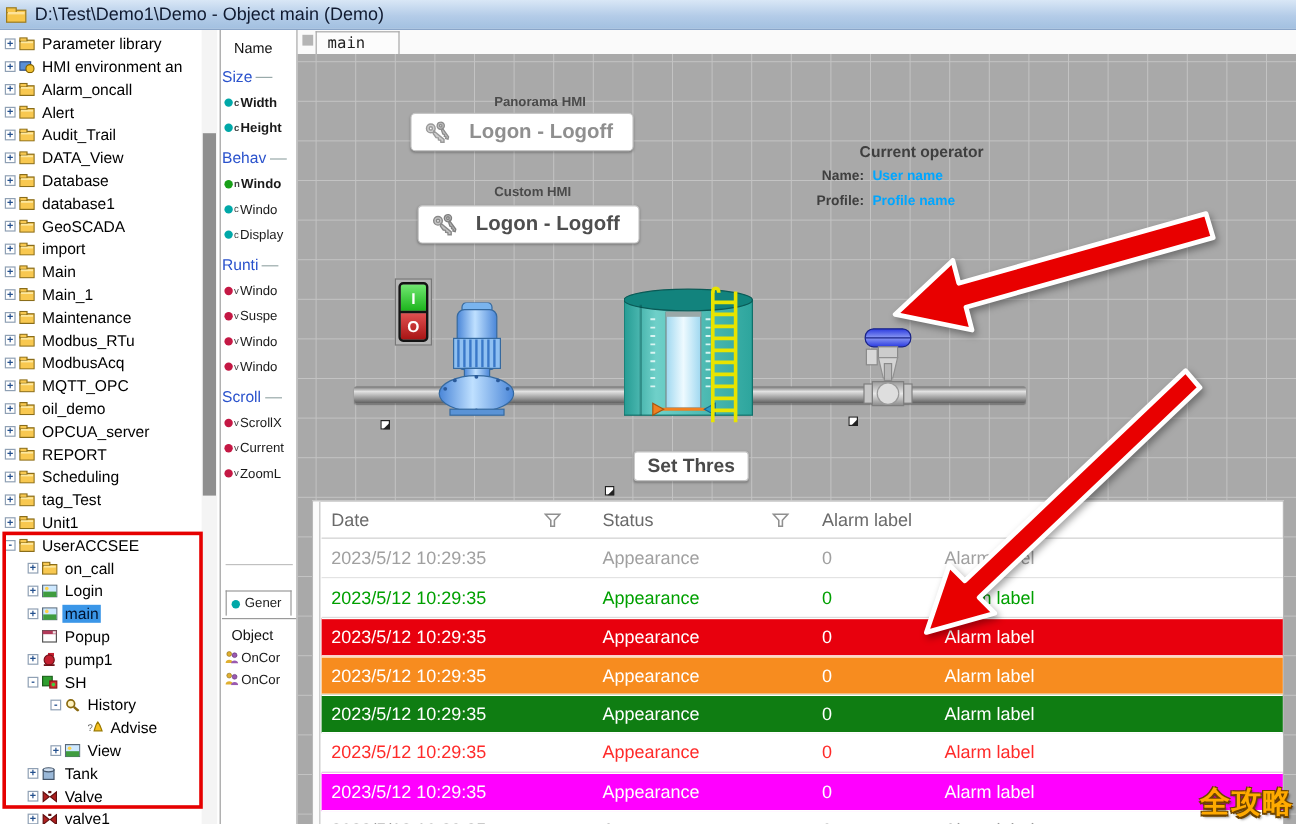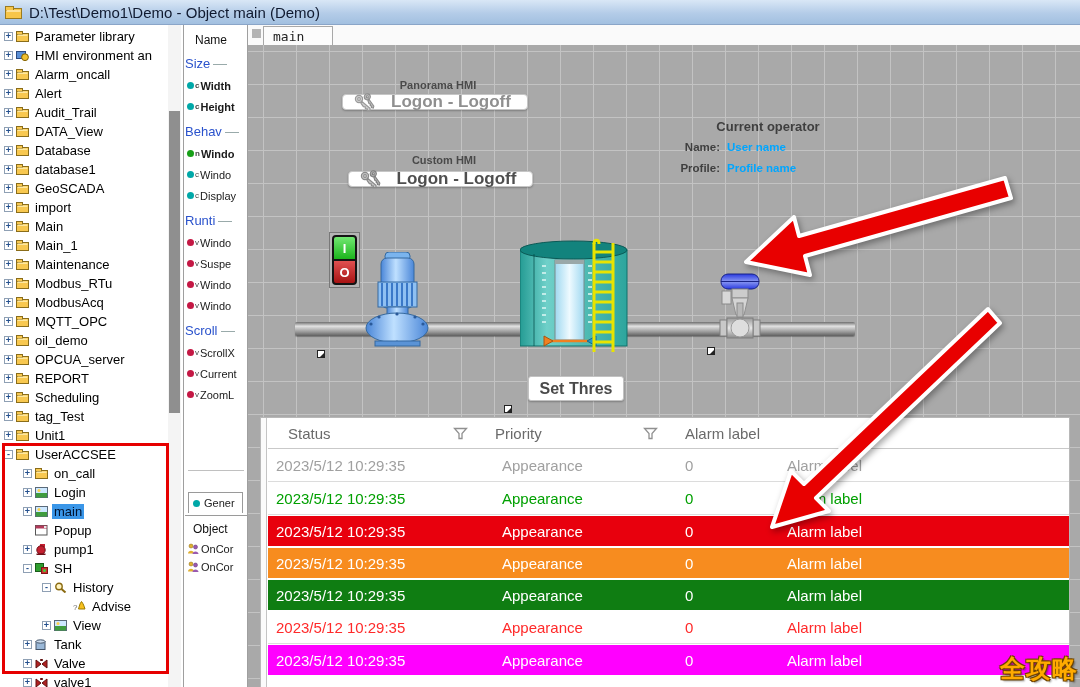--- a/index.html
+++ b/index.html
@@ -48,21 +48,21 @@
   .tab-chip{position:absolute;left:4px;top:4px;width:9px;height:9px;background:#b4b4b4;}
   .tab{position:absolute;left:15px;top:1px;width:70px;height:19px;background:#fcfcfc;
     border:1px solid #a8a8a8;border-bottom:none;box-sizing:border-box;display:flex;align-items:center;
     padding-left:9px;font-family:"DejaVu Sans Mono",monospace;font-size:13px;color:#222;}
   .grid{position:absolute;left:0;top:20px;right:0;bottom:0;background-color:#a9a9a9;
     background-image:linear-gradient(to right,#c3c3c3 1px,transparent 1px),
                      linear-gradient(to bottom,#c3c3c3 1px,transparent 1px);
     background-size:33px 33px;background-position:15px 6px;overflow:hidden;}
   .grid *{box-sizing:border-box;}
   .cv-label{position:absolute;font-weight:bold;font-size:11px;color:#4a4a4a;text-align:center;}
-  .logon-btn{position:absolute;height:16px;background:#fff;border:1px solid #c6c6c6;border-radius:4px;
+  .logon-btn{position:absolute;height:32px;background:#fff;border:1px solid #c6c6c6;border-radius:4px;
     box-shadow:0 1px 2px rgba(0,0,0,.25);display:flex;align-items:center;justify-content:center;gap:14px;
     font-weight:bold;font-size:17px;}
   .logon-btn .keys{display:inline-flex;margin-left:-6px;}
   .op-title{position:absolute;left:440px;top:74px;width:160px;text-align:center;font-weight:bold;font-size:13px;color:#3f3f3f;}
   .op-row{position:absolute;left:380px;width:240px;display:flex;font-size:11.5px;font-weight:bold;}
   .op-row .lbl{width:92px;text-align:right;color:#3f3f3f;margin-right:7px;}
   .op-row .val{color:#00a6ff;}
   .switch{position:absolute;left:81px;top:187px;width:31px;height:56px;background:#b5b5b5;
     border:1px solid #787878;padding:2px;}
   .sw-half{height:25px;border:2px solid #141414;color:#fff;font-weight:bold;font-size:13px;
@@ -602,21 +602,21 @@
 
 <div class="canvas">
   <div class="tabstrip">
     <div class="tab-chip"></div>
     <div class="tab">
       <span>main</span>
     </div>
   </div>
   <div class="grid">
 
-    <div class="cv-label" style="left:135px;top:34px;width:110px;">Panorama HMI</div>
+    <div class="cv-label" style="left:147px;top:34px;width:110px;">Panorama HMI</div>
     <div class="logon-btn" style="left:94px;top:49px;width:186px;color:#8f8f8f;">
       <span class="keys">
         <svg width="24" height="19" viewBox="0 0 24 19">
           <g stroke="#9a9a9a" fill="#cfcfcf" stroke-width="1.2">
             <circle cx="6" cy="6" r="3.6"></circle>
               <circle cx="6" cy="6" r="1.3" fill="#fff"></circle>
             <path d="M8.6 8.2 L17 15.2 L17 17.6 L14.4 17.6 L14.2 15.8 L12.4 15.6 L12.2 13.9 L10.4 13.7 L8 10.4 Z"></path>
           </g>
           <g stroke="#8d8d8d" fill="#bdbdbd" stroke-width="1.1" transform="translate(8,-2) rotate(14 7 7)">
             <circle cx="6" cy="6" r="3"></circle>
@@ -800,38 +800,38 @@
           <path d="M0 6 L6 6 L6 0 Z" fill="#222"></path>
         </svg>
       </div>
 
     <div class="setthres-btn">Set Thres</div>
 
     <div class="alarm-table">
       <div class="tbl-gutter"></div>
       <div class="tbl-body">
         <div class="tbl-hrow" id="tbl-header">
+            <div class="tbl-hcell c0">
+              <span>Date</span>
+              <span class="sp"></span>
+              <span class="funnel">
+                <svg width="15" height="13">
+                  <path d="M1.5 1.5 L13.5 1.5 L9 6.5 L9 11.5 L6 11.5 L6 6.5 Z" fill="none" stroke="#909090" stroke-width="1.3"></path>
+                </svg>
+              </span>
+            </div>
             <div class="tbl-hcell c1">
               <span>Status</span>
               <span class="sp"></span>
               <span class="funnel">
                 <svg width="15" height="13">
                   <path d="M1.5 1.5 L13.5 1.5 L9 6.5 L9 11.5 L6 11.5 L6 6.5 Z" fill="none" stroke="#909090" stroke-width="1.3"></path>
                 </svg>
               </span>
             </div>
-            <div class="tbl-hcell c2">
-              <span>Priority</span>
-              <span class="sp"></span>
-              <span class="funnel">
-                <svg width="15" height="13">
-                  <path d="M1.5 1.5 L13.5 1.5 L9 6.5 L9 11.5 L6 11.5 L6 6.5 Z" fill="none" stroke="#909090" stroke-width="1.3"></path>
-                </svg>
-              </span>
-            </div>
             <div class="tbl-hcell c3">
               <span>Alarm label</span>
               <span class="sp"></span>
             </div>
           </div>
         <div id="tbl-rows">
             <div class="tbl-row plain" style="background: rgb(255, 255, 255); color: rgb(160, 160, 160);">
               <div class="tbl-cell c0">2023/5/12 10:29:35</div>
               <div class="tbl-cell c1">Appearance</div>
               <div class="tbl-cell c2">0</div>

